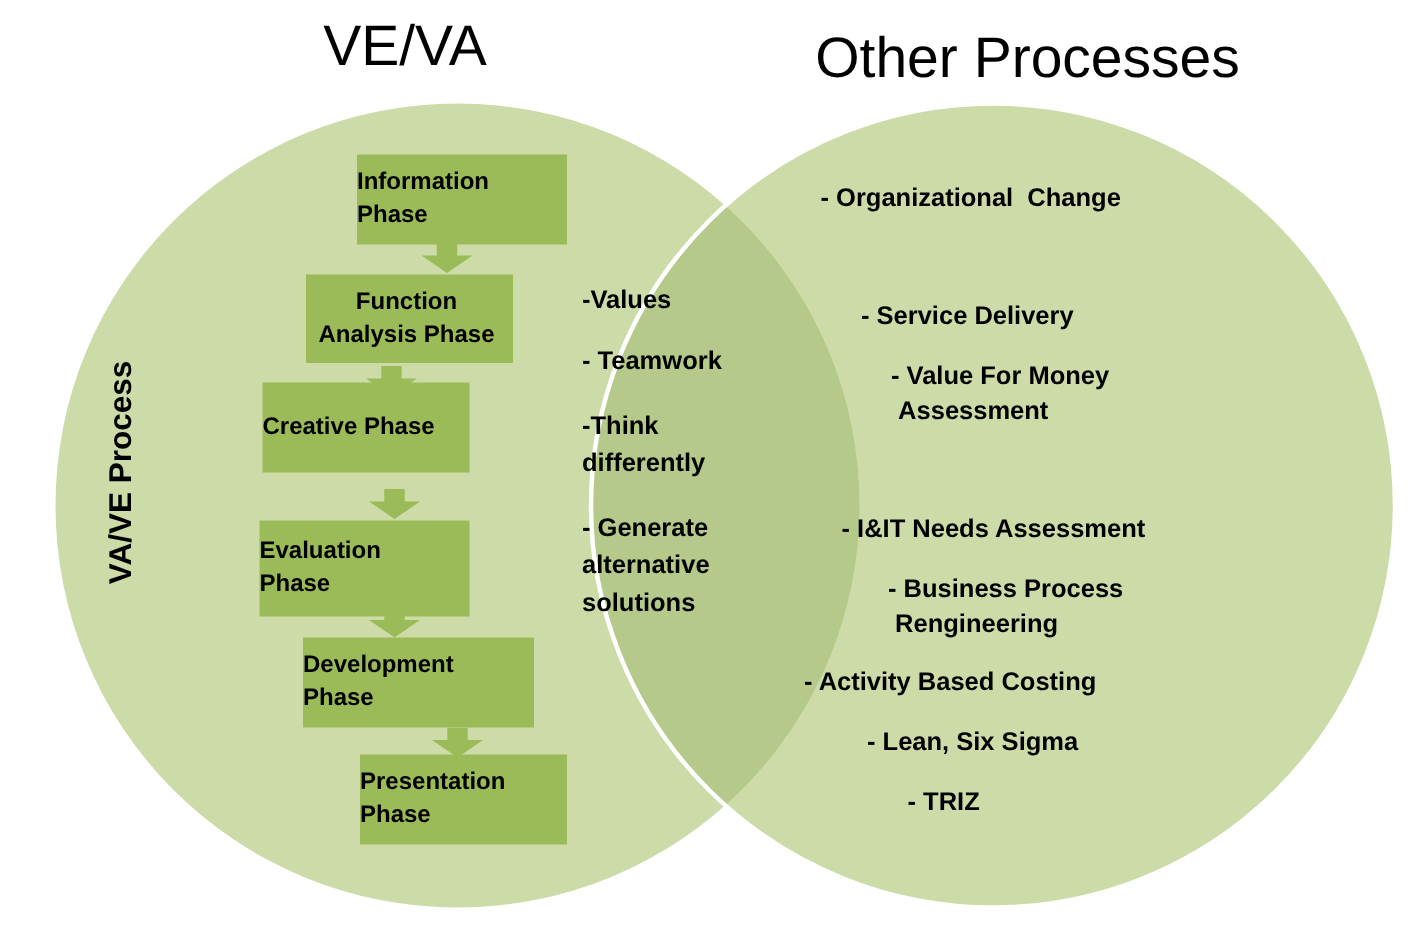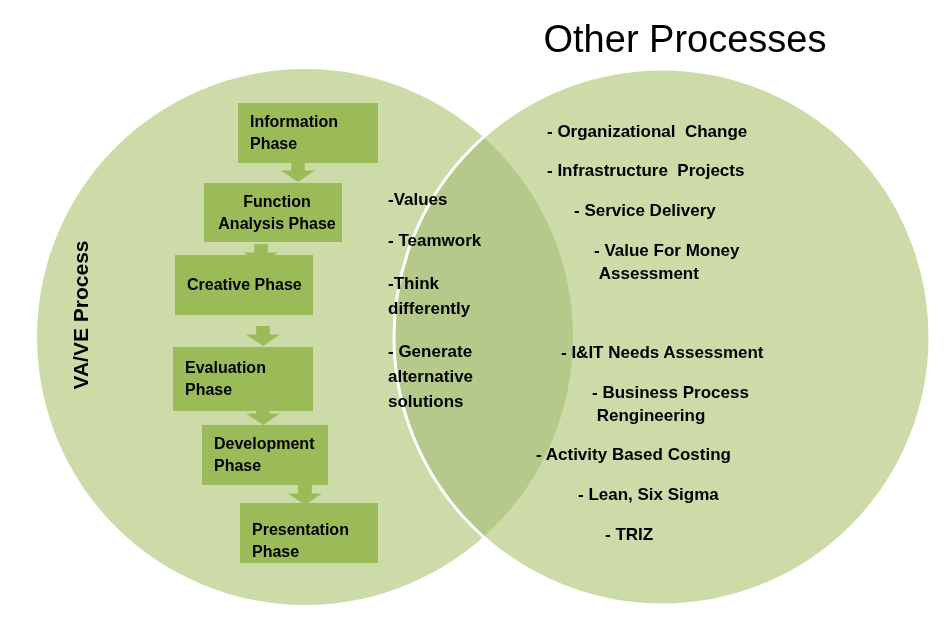--- a/index.html
+++ b/index.html
@@ -43,33 +43,33 @@
     color: var(--text);
     white-space: nowrap;
   }
 
   .phase-box {
     position: absolute;
     background: var(--box-fill);
     display: flex;
     flex-direction: column;
     justify-content: center;
-    padding-left: 12px;
+    padding-left: 0;
     padding-right: 4px;
     font-size: 16px;
     font-weight: 700;
     line-height: 22px;
     color: var(--text);
   }
   #box-information  { left: 238px; top: 103px; width: 140px; height: 60px; }
   #box-function     { left: 204px; top: 183px; width: 138px; height: 59px; text-align: center; }
   #box-creative     { left: 175px; top: 255px; width: 138px; height: 60px; }
   #box-evaluation   { left: 173px; top: 347px; width: 140px; height: 64px; }
-  #box-development  { left: 202px; top: 425px; width: 126px; height: 60px; }
-  #box-presentation { left: 240px; top: 503px; width: 138px; height: 60px; justify-content: flex-end; }
+  #box-development  { left: 202px; top: 425px; width: 154px; height: 60px; }
+  #box-presentation { left: 240px; top: 503px; width: 138px; height: 60px; }
 
   .down-arrow {
     position: absolute;
     width: 34px; height: 20px;
     background: var(--box-fill);
     clip-path: polygon(30% 0, 70% 0, 70% 42%, 100% 42%, 50% 100%, 0 42%, 30% 42%);
   }
   #arrow-0 { left: 281px; top: 162px; }
   #arrow-1 { left: 244px; top: 244px; }
   #arrow-2 { left: 246px; top: 326px; }
@@ -122,20 +122,21 @@
         </clipPath>
     </defs>
     <circle cx="305" cy="337" r="268" style="fill:var(--circle-fill)"></circle>
     <circle cx="662" cy="337" r="268" style="fill:var(--circle-fill)"></circle>
     <g clip-path="url(#left-clip)">
       <circle cx="662" cy="337" r="268" style="fill:var(--intersection-fill)"></circle>
     </g>
     <circle cx="662" cy="337" r="268" fill="none" style="stroke:var(--outline); stroke-width:3"></circle>
   </svg>
 
+  <div id="title-left" class="title">VE/VA</div>
   <div id="title-right" class="title">Other Processes</div>
 
   <div class="side-label">VA/VE Process</div>
 
   <div id="box-information" class="phase-box">
     <span>Information<br>Phase</span>
   </div>
   <div id="arrow-0" class="down-arrow"></div>
 
   <div id="box-function" class="phase-box">
@@ -161,21 +162,20 @@
   <div id="box-presentation" class="phase-box">
     <span>Presentation<br>Phase</span>
   </div>
 
   <div id="ix-0" class="ix-item">-Values</div>
   <div id="ix-1" class="ix-item">- Teamwork</div>
   <div id="ix-2" class="ix-item">-Think<br>differently</div>
   <div id="ix-3" class="ix-item">- Generate<br>alternative<br>solutions</div>
 
   <div id="r-0" class="rline">- Organizational  Change</div>
-  <div id="r-1" class="rline">- Infrastructure  Projects</div>
   <div id="r-2" class="rline">- Service Delivery</div>
   <div id="r-3" class="rline">- Value For Money<br> Assessment</div>
   <div id="r-5" class="rline">- I&amp;IT Needs Assessment</div>
   <div id="r-6" class="rline">- Business Process<br> Rengineering</div>
   <div id="r-7" class="rline">- Activity Based Costing</div>
   <div id="r-8" class="rline">- Lean, Six Sigma</div>
   <div id="r-9" class="rline">- TRIZ</div>
 
 </div>
 

